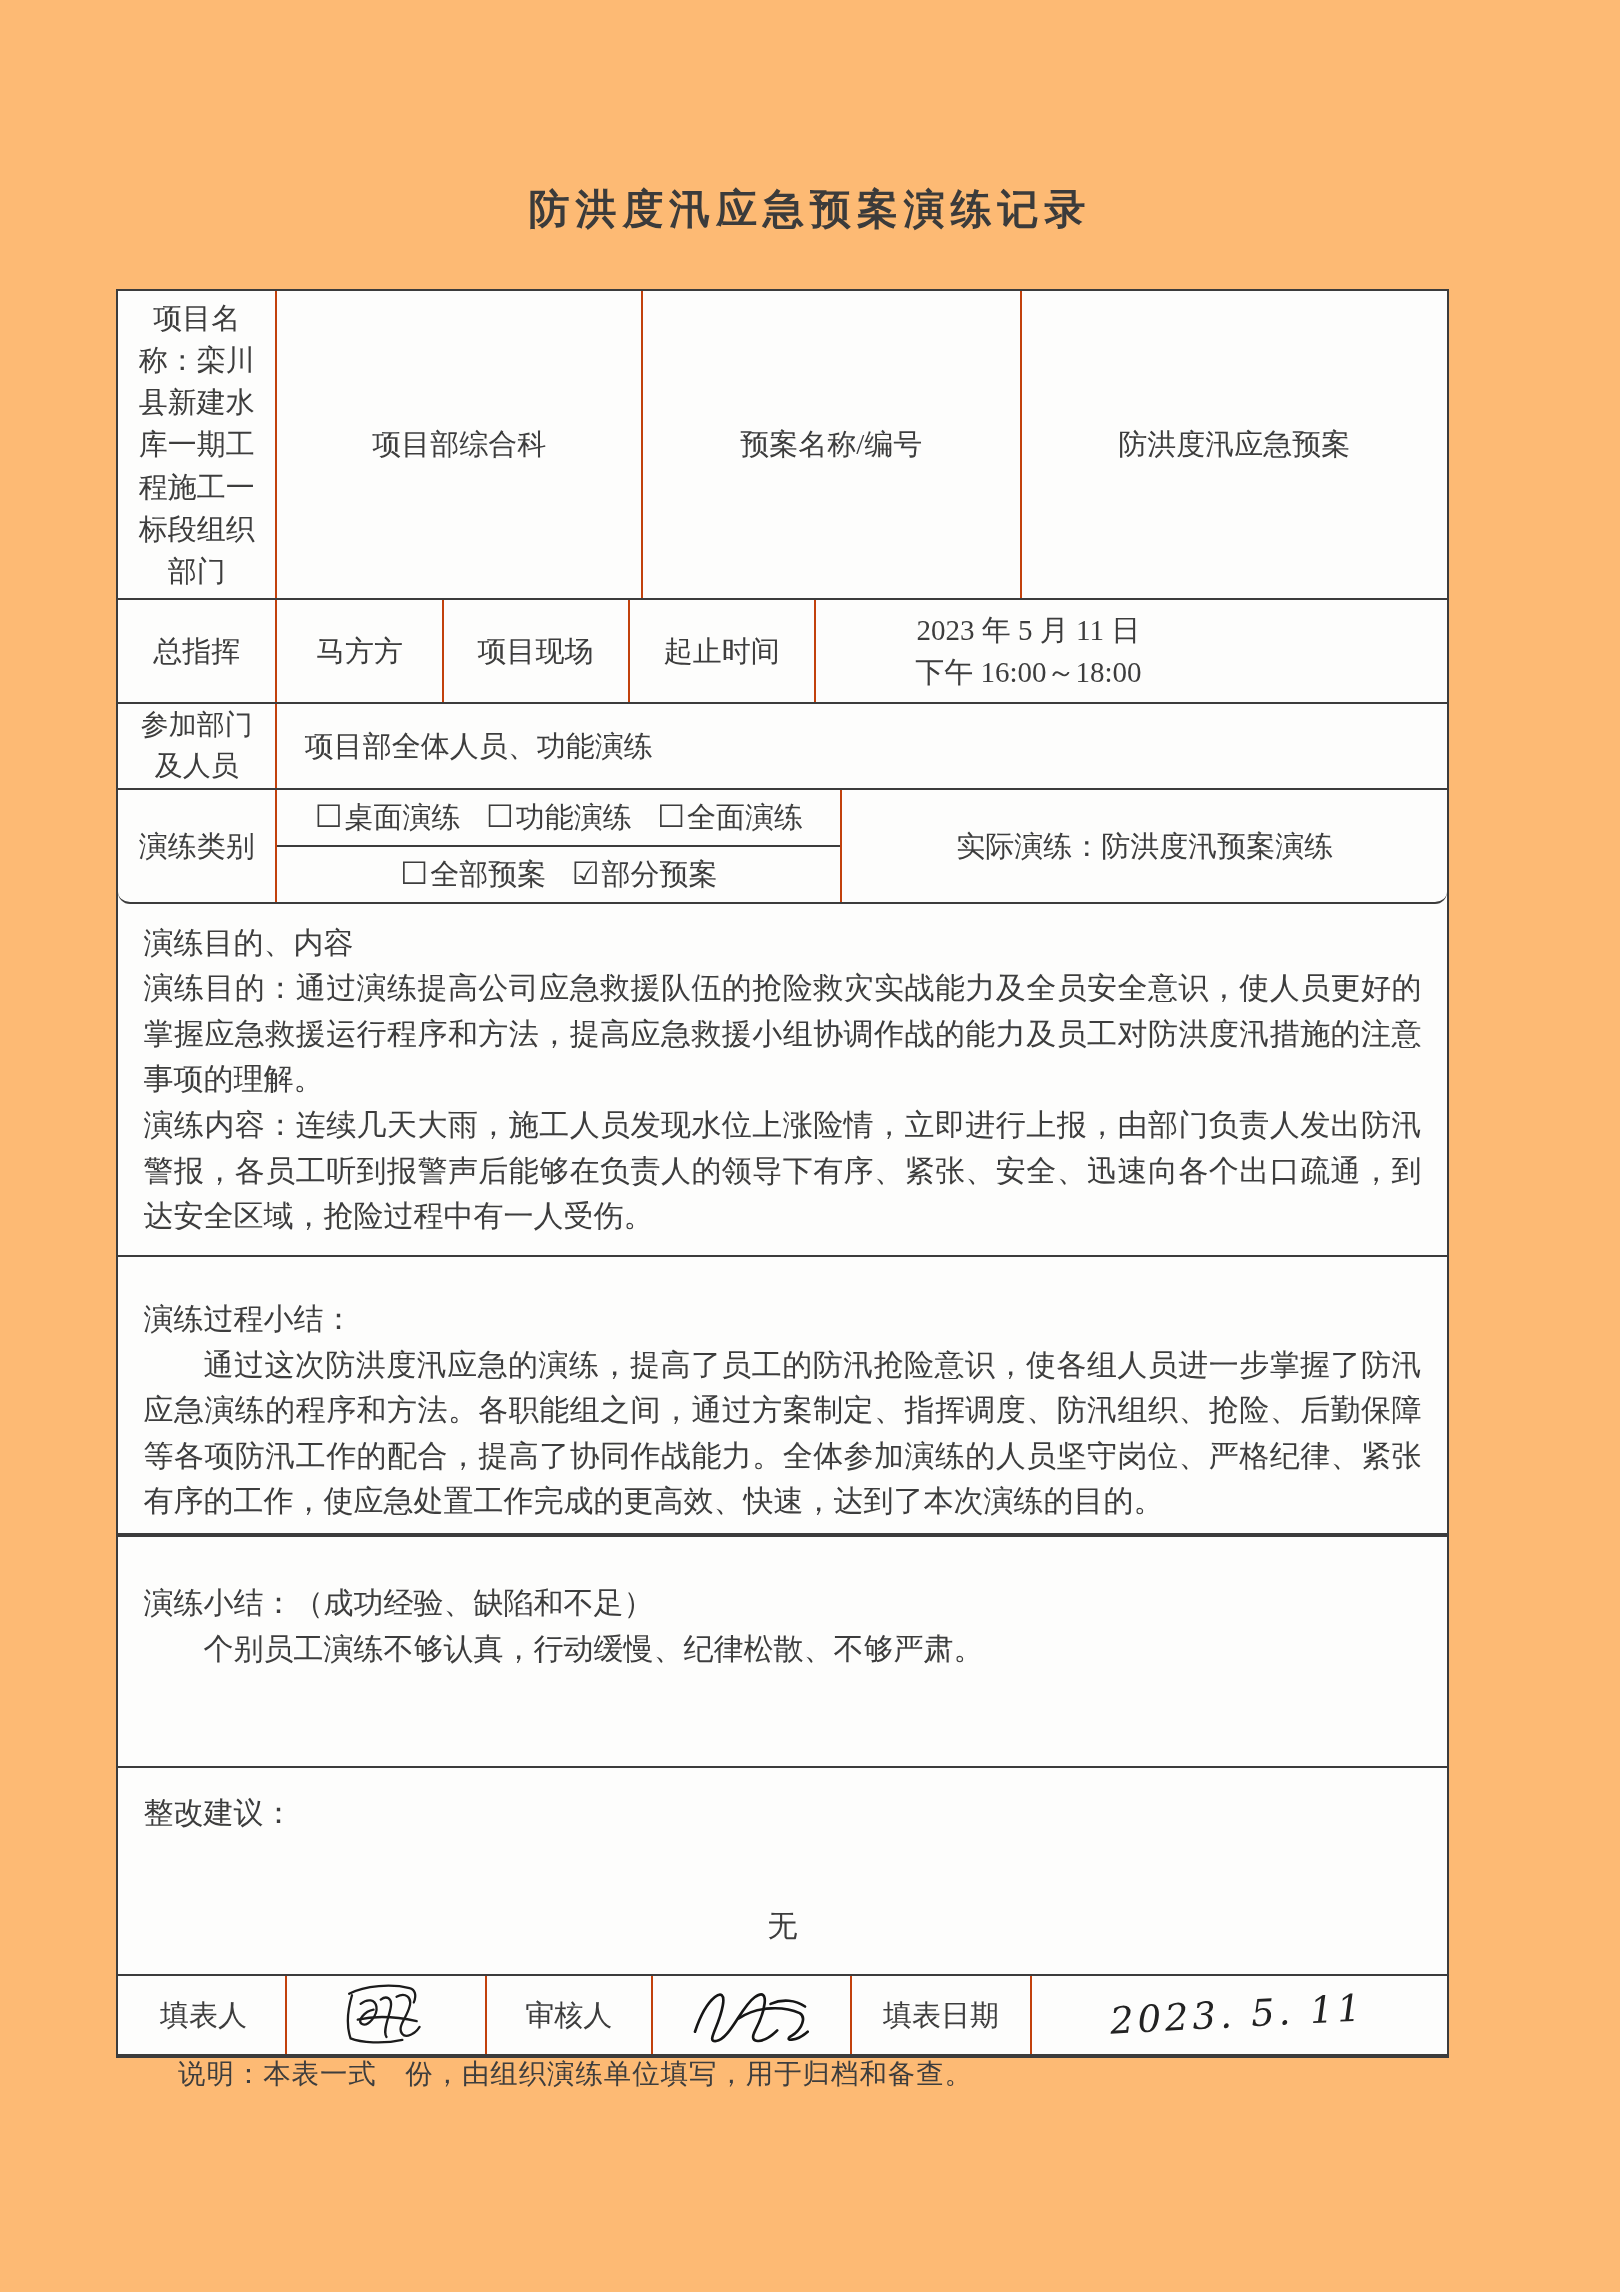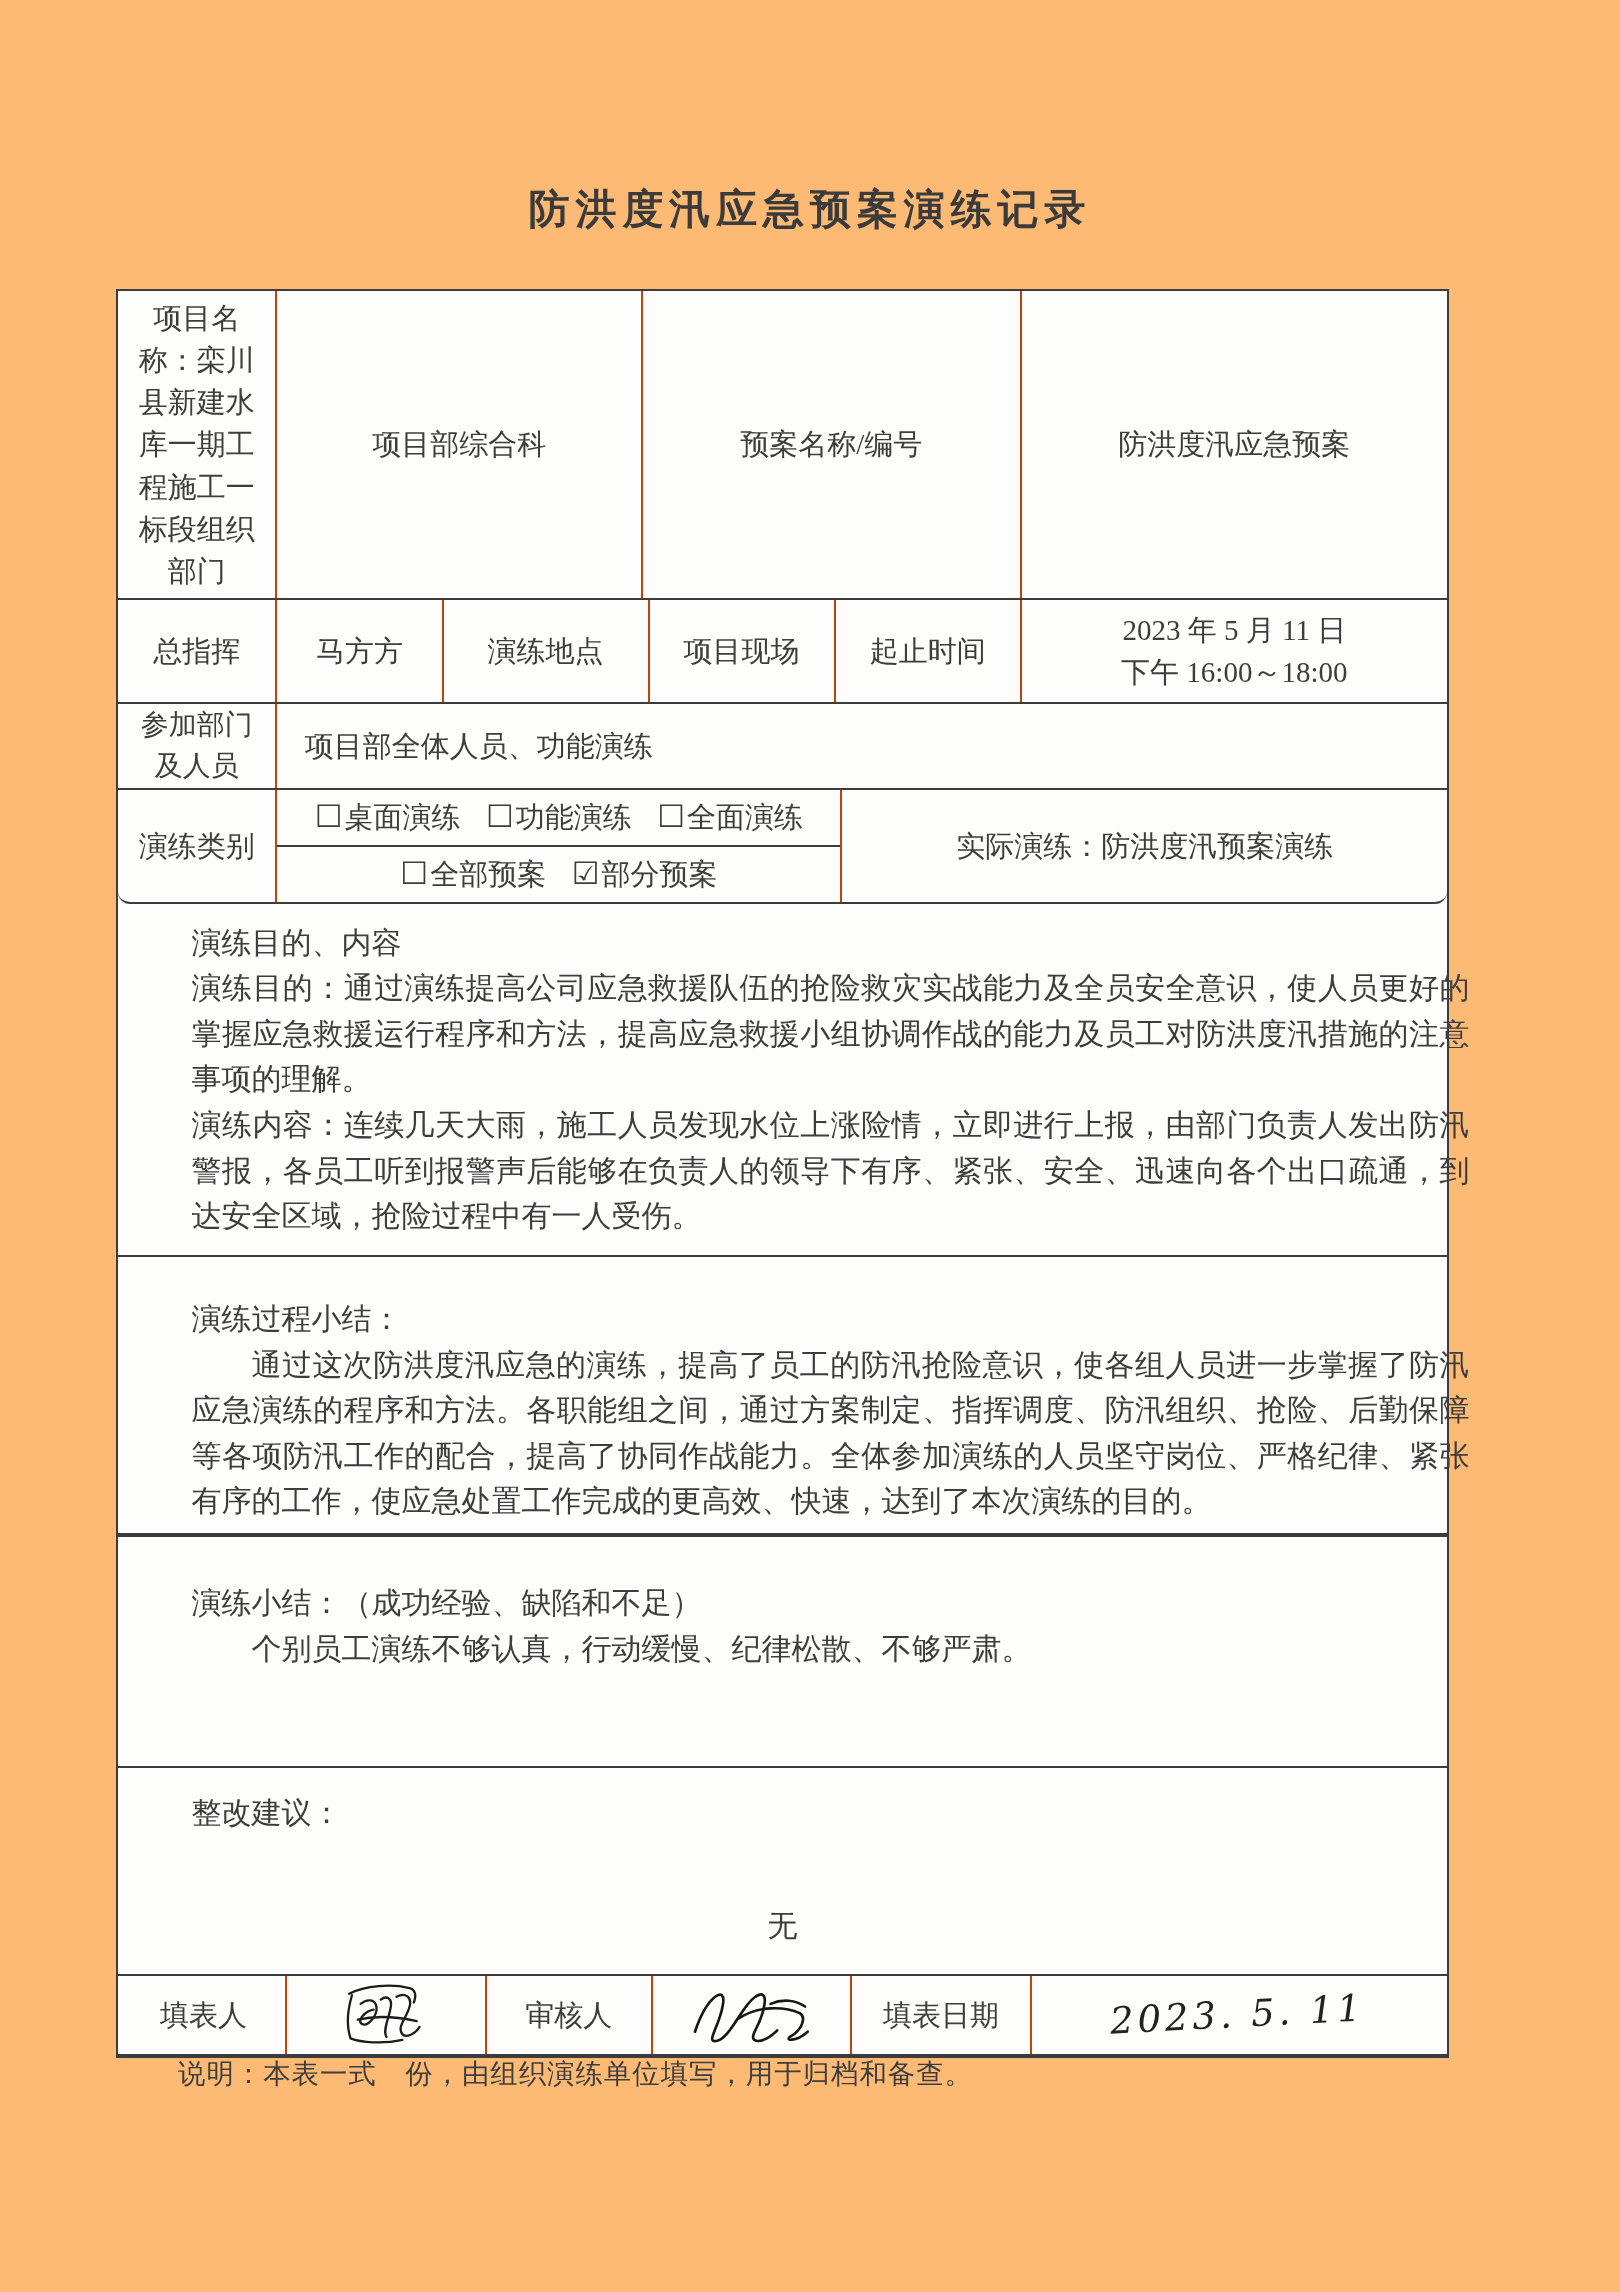--- a/index.html
+++ b/index.html
@@ -24,21 +24,21 @@
   .cell {
     border-right:2px solid #c2410c; box-sizing:border-box;
     display:flex; flex-direction:column; align-items:center; justify-content:center;
     text-align:center; padding:7.8px 11.8px; font-size:29px; line-height:1.45; color:#3d3d3d;
   }
   .cell:last-child { border-right:none; }
   .cell.textblock {
     align-items:flex-start; justify-content:flex-start; text-align:left;
     padding:15.7px 25.5px;
   }
-  .para { width:100%; font-size:30px; line-height:1.52; text-align:justify; color:#3d3d3d;margin-left:48px; }
+  .para { width:100%; font-size:30px; line-height:1.52; text-align:justify; color:#3d3d3d; }
   .para.indent { text-indent:2em; }
   .stack { display:flex; flex-direction:column; padding:0; }
   .substack { width:100%; flex:1; display:flex; align-items:center; justify-content:center; gap:25.5px; box-sizing:border-box; }
   .substack.divider { border-bottom:2px solid #3c3c3c; }
   .checkopt { display:inline-flex; align-items:center; gap:2px; font-size:29px; color:#3d3d3d; }
   .checkopt .box { font-size:31px; }
   .sig-cell { position:relative; }
   .hand-date {
     font-size:37px; font-style:italic; letter-spacing:3.9px; color:#222;
     transform:rotate(-3deg); font-family:"DejaVu Serif",serif; white-space:nowrap;
@@ -61,21 +61,20 @@
     <div class="row" style="height:309px;">
       <div class="cell" style="width:12%;">项目名称：栾川县新建水库一期工程施工一标段组织部门</div>
       <div class="cell" style="width:27.5%;">项目部综合科</div>
       <div class="cell" style="width:28.5%;">预案名称/编号</div>
       <div class="cell" style="width:32%;">防洪度汛应急预案</div>
     </div>
 
     <div class="row" style="height:104px;">
       <div class="cell" style="width:12%;">总指挥</div>
       <div class="cell" style="width:12.5%;">马方方</div>
-      <div class="cell" style="width:15.5%;">演练地点</div>
       <div class="cell" style="width:14%;">项目现场</div>
       <div class="cell" style="width:14%;">起止时间</div>
       <div class="cell" style="width:32%;">
         <span>2023 年 5 月 11 日</span>
         <span>下午 16:00～18:00</span>
       </div>
     </div>
 
     <div class="row" style="height:86px;">
       <div class="cell" style="width:12%; font-size:28px;">参加部门及人员</div>

